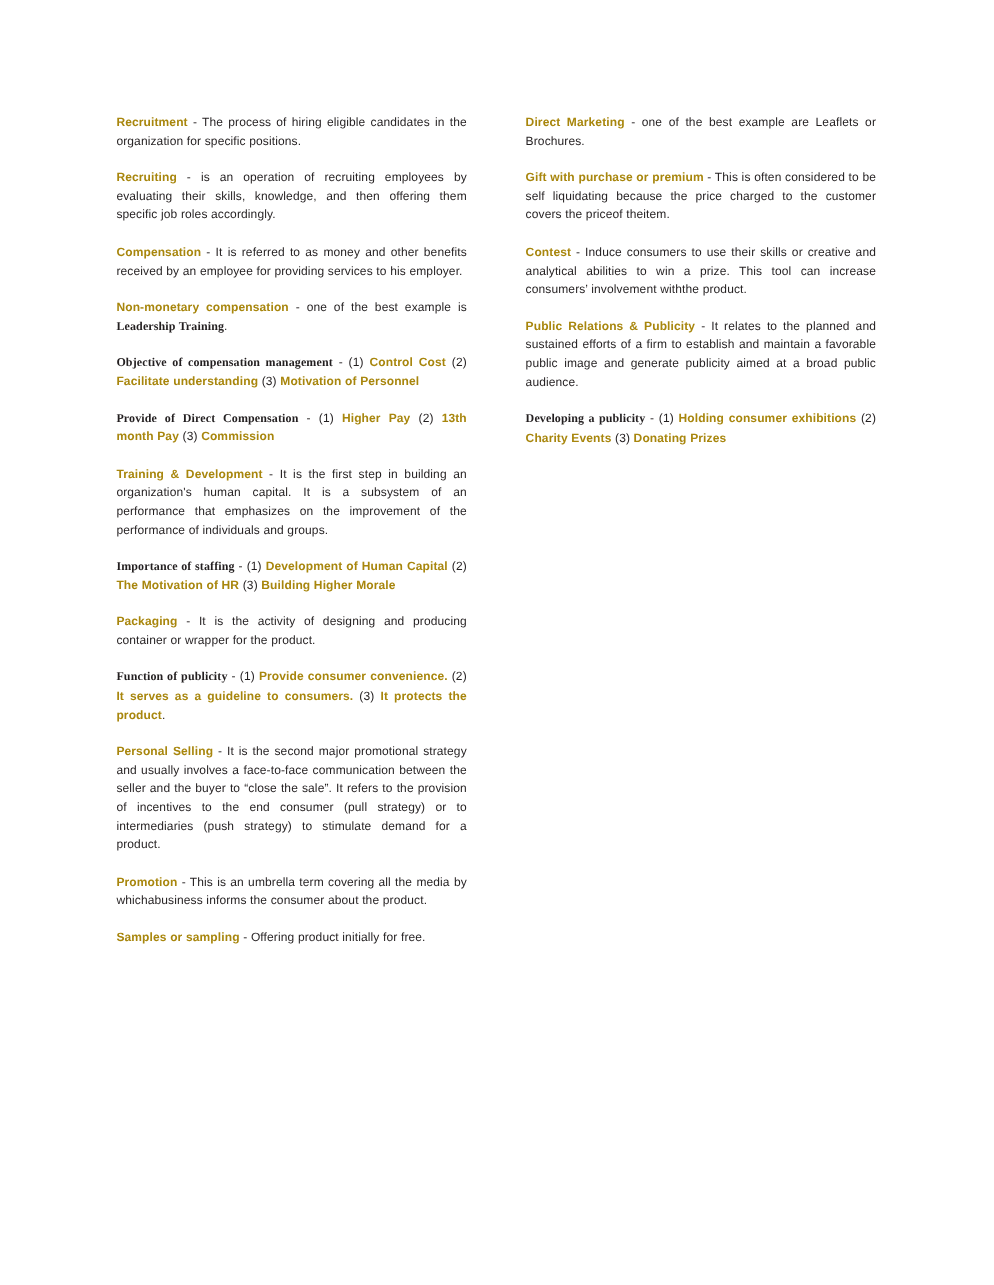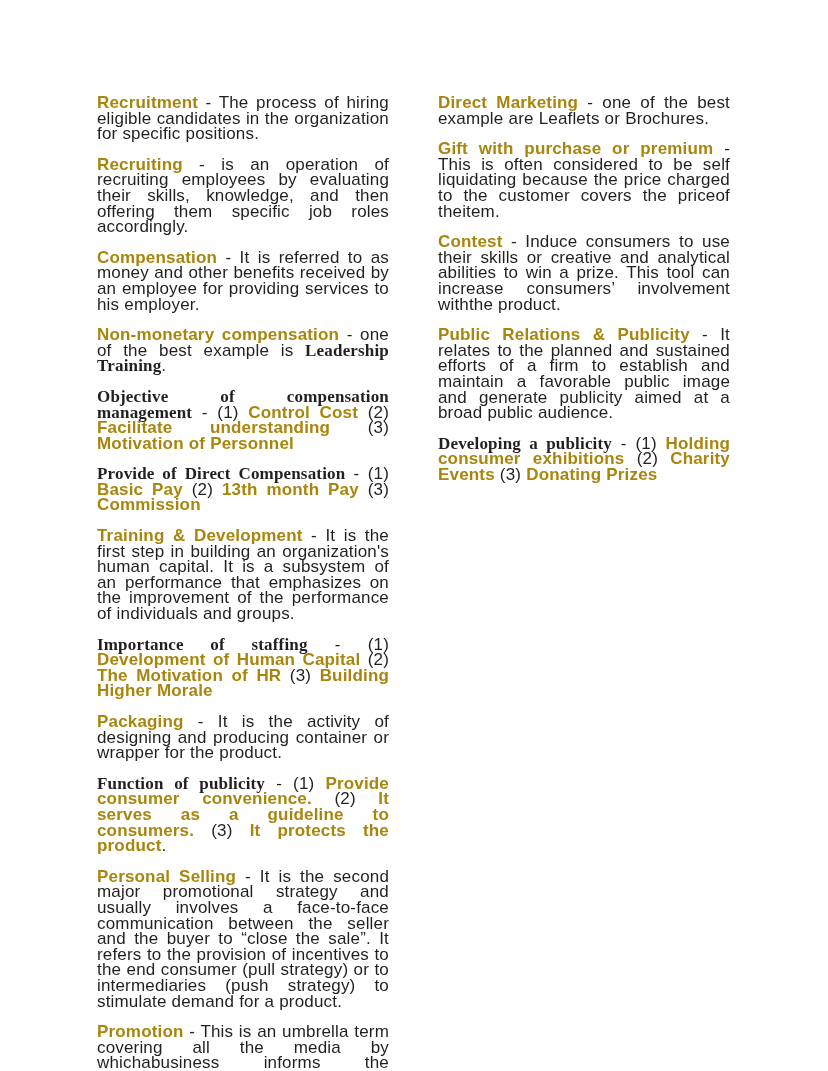--- a/index.html
+++ b/index.html
@@ -36,21 +36,21 @@
     align-items: flex-start;
   }
 
   .col {
     width: 292px;
     flex: 0 0 292px;
   }
 
   p.para {
     margin: 0 0 15px 0;
-    font-size: 17px;
+    font-size: 10px;
     line-height: 15.6px;
     text-align: justify;
     text-justify: inter-word;
     color: #231f20;
     letter-spacing: 0.01em;
     word-spacing: 0.01em;
   }
 
   p.para:last-child {
     margin-bottom: 0;
@@ -75,21 +75,21 @@
 <body>
 
 <div class="page">
   <div class="columns">
     <div class="col" id="left-col">
         <p class="para"><span class="gold">Recruitment</span><span class="blk"> - The process of hiring eligible candidates in the organization for specific positions.</span></p>
         <p class="para"><span class="gold">Recruiting</span><span class="blk"> - is an operation of recruiting employees by evaluating their skills, knowledge, and then offering them specific job roles accordingly.</span></p>
         <p class="para"><span class="gold">Compensation</span><span class="blk"> - It is referred to as money and other benefits received by an employee for providing services to his employer.</span></p>
         <p class="para"><span class="gold">Non-monetary compensation</span><span class="blk"> - one of the best example is </span><span class="blkb">Leadership Training</span><span class="blk">.</span></p>
         <p class="para"><span class="blkb">Objective of compensation management</span><span class="blk"> - (1) </span><span class="gold">Control Cost</span><span class="blk"> (2) </span><span class="gold">Facilitate understanding</span><span class="blk"> (3) </span><span class="gold">Motivation of Personnel</span></p>
-        <p class="para"><span class="blkb">Provide of Direct Compensation</span><span class="blk"> - (1) </span><span class="gold">Basic Pay</span><span class="blk"> (2) </span><span class="gold">13th month Pay</span><span class="blk"> (3) </span><span class="gold">Commission</span></p>
+        <p class="para"><span class="blkb">Provide of Direct Compensation</span><span class="blk"> - (1) </span><span class="gold">Higher Pay</span><span class="blk"> (2) </span><span class="gold">13th month Pay</span><span class="blk"> (3) </span><span class="gold">Commission</span></p>
         <p class="para"><span class="gold">Training &amp; Development</span><span class="blk"> - It is the first step in building an organization's human capital. It is a subsystem of an performance that emphasizes on the improvement of the performance of individuals and groups.</span></p>
         <p class="para"><span class="blkb">Importance of staffing</span><span class="blk"> - (1) </span><span class="gold">Development of Human Capital</span><span class="blk"> (2) </span><span class="gold">The Motivation of HR</span><span class="blk"> (3) </span><span class="gold">Building Higher Morale</span></p>
         <p class="para"><span class="gold">Packaging</span><span class="blk"> - It is the activity of designing and producing container or wrapper for the product.</span></p>
         <p class="para"><span class="blkb">Function of publicity</span><span class="blk"> - (1) </span><span class="gold">Provide consumer convenience.</span><span class="blk"> (2) </span><span class="gold">It serves as a guideline to consumers.</span><span class="blk"> (3) </span><span class="gold">It protects the product</span><span class="blk">.</span></p>
         <p class="para"><span class="gold">Personal Selling</span><span class="blk"> - It is the second major promotional strategy and usually involves a face-to-face communication between the seller and the buyer to “close the sale”. It refers to the provision of incentives to the end consumer (pull strategy) or to intermediaries (push strategy) to stimulate demand for a product.</span></p>
         <p class="para"><span class="gold">Promotion</span><span class="blk"> - This is an umbrella term covering all the media by whichabusiness informs the consumer about the product.</span></p>
         <p class="para"><span class="gold">Samples or sampling</span><span class="blk"> - Offering product initially for free.</span></p>
       </div>
     <div class="col" id="right-col">
         <p class="para"><span class="gold">Direct Marketing</span><span class="blk"> - one of the best example are Leaflets or Brochures.</span></p>

